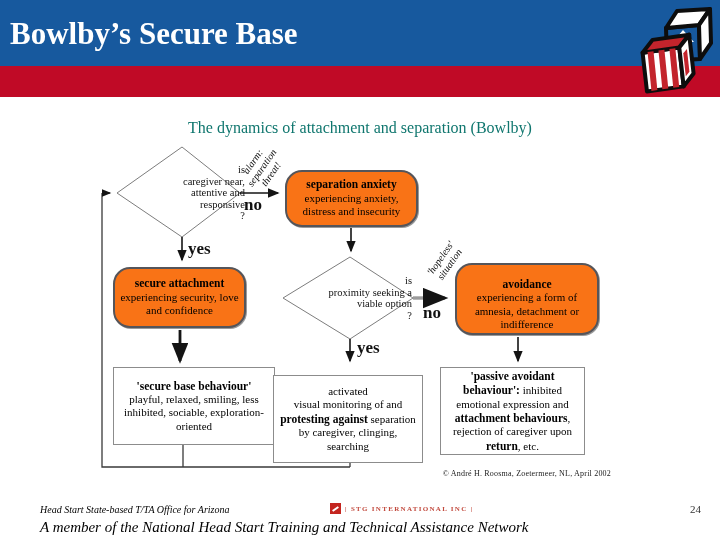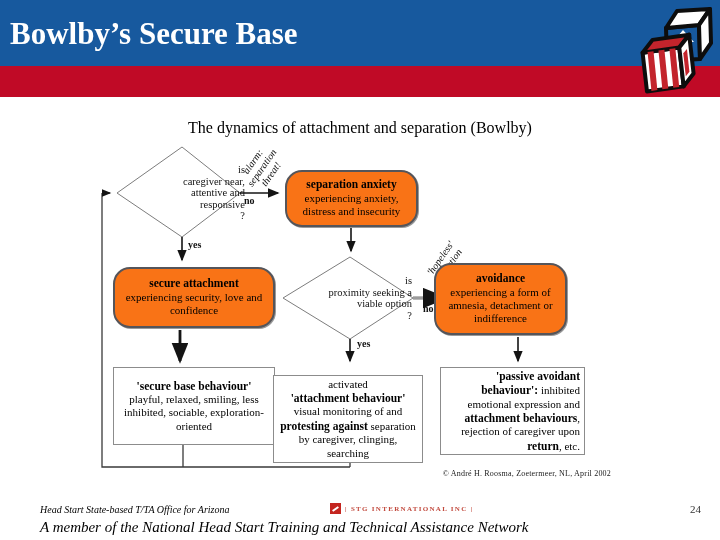--- a/index.html
+++ b/index.html
@@ -10,25 +10,25 @@
   
   .hdr-blue{position:absolute;left:0;top:0;width:720px;height:66px;background:#17599E;}
   .hdr-red{position:absolute;left:0;top:66px;width:720px;height:31px;background:#C00A26;}
   .hdr-title{
     position:absolute;left:10px;top:16px;margin:0;color:#ffffff;
     font-size:31px;font-weight:bold;letter-spacing:0px;white-space:nowrap;
   }
   .logo{position:absolute;left:636px;top:2px;width:80px;height:92px;}
   
   .diagram{position:absolute;left:85px;top:115px;width:550px;height:380px;}
-  .dg-title{position:absolute;left:0;top:4px;width:550px;text-align:center;font-size:16px;color:#000000;}
+  .dg-title{position:absolute;left:0;top:4px;width:550px;text-align:center;font-size:16px;color:#0f766e;}
   .wires{position:absolute;left:0;top:0;width:550px;height:380px;}
   .dtext{position:absolute;text-align:right;font-size:10.5px;line-height:1.1;color:#111;}
   .dtext span{display:block;}
-  .lbl{position:absolute;font-size:10px;font-weight:bold;color:#111;}
+  .lbl{position:absolute;font-size:17px;font-weight:bold;color:#111;}
   .rot{position:absolute;width:80px;font-style:italic;font-size:10px;line-height:1.12;
        text-align:center;transform:rotate(-55deg);transform-origin:center;color:#111;}
   .rot span{display:block;}
   .rbox{
     position:absolute;background:#f97316;border:2px solid #55555a;border-radius:17px;
     display:flex;flex-direction:column;justify-content:center;text-align:center;
     font-size:11px;line-height:1.2;padding:2px 5px;box-sizing:border-box;
     box-shadow:1px 1px 0 #9a9a9a;
   }
   .sbox{
@@ -132,36 +132,36 @@
     </div>
     <div class="rot" style="left:320px;top:135px;">
       <span>'hopeless'</span>
       <span>situation</span>
     </div>
 
     <div class="rbox" style="left:200px;top:55px;width:133px;height:57px;">
       <span class="bt">separation anxiety</span>
         <span>experiencing anxiety, distress and insecurity</span>
     </div>
-    <div class="rbox" style="left:28px;top:152px;width:162px;height:61px;">
+    <div class="rbox" style="left:28px;top:152px;width:133px;height:61px;">
       <span class="bt">secure attachment</span>
         <span>experiencing security, love and confidence</span>
     </div>
-    <div class="rbox" style="left:349px;top:148px;width:133px;height:72px;">
+    <div class="rbox" style="left:370px;top:148px;width:144px;height:72px;justify-content:flex-end;">
       <span class="bt">avoidance</span>
         <span>experiencing a form of amnesia, detachment or indifference</span>
     </div>
 
     <div class="sbox" style="left:28px;top:252px;width:162px;height:78px;">
       <div><span class="bt">'secure base behaviour'</span><span>playful, relaxed, smiling, less inhibited, sociable, exploration-oriented</span></div>
     </div>
     <div class="sbox" style="left:188px;top:260px;width:150px;height:88px;">
-      <div><span style="display:block;">activated</span><span class="bt">'attachment behaviour'</span><span>visual monitoring of and </span><b class="seg">protesting against</b><span> separation by caregiver, clinging, searching</span></div>
+      <div><span style="display:block;">activated</span><span>visual monitoring of and </span><b class="seg">protesting against</b><span> separation by caregiver, clinging, searching</span></div>
     </div>
-    <div class="sbox" style="left:355px;top:252px;width:145px;height:88px;text-align:right;">
+    <div class="sbox" style="left:355px;top:252px;width:145px;height:88px;">
       <div><b class="seg">'passive avoidant behaviour': </b><span>inhibited emotional expression and </span><b class="seg">attachment behaviours</b><span>, rejection of caregiver upon </span><b class="seg">return</b><span>, etc.</span></div>
     </div>
 
     <div class="copyright">© André H. Roosma, Zoetermeer, NL,  April 2002</div>
   </div>
 
   <div class="f1">Head Start State-based T/TA Office for Arizona</div>
   <div class="f2">A member of the National Head Start Training and Technical Assistance Network</div>
   <div class="stg">
     <span class="stg-mark"></span>

